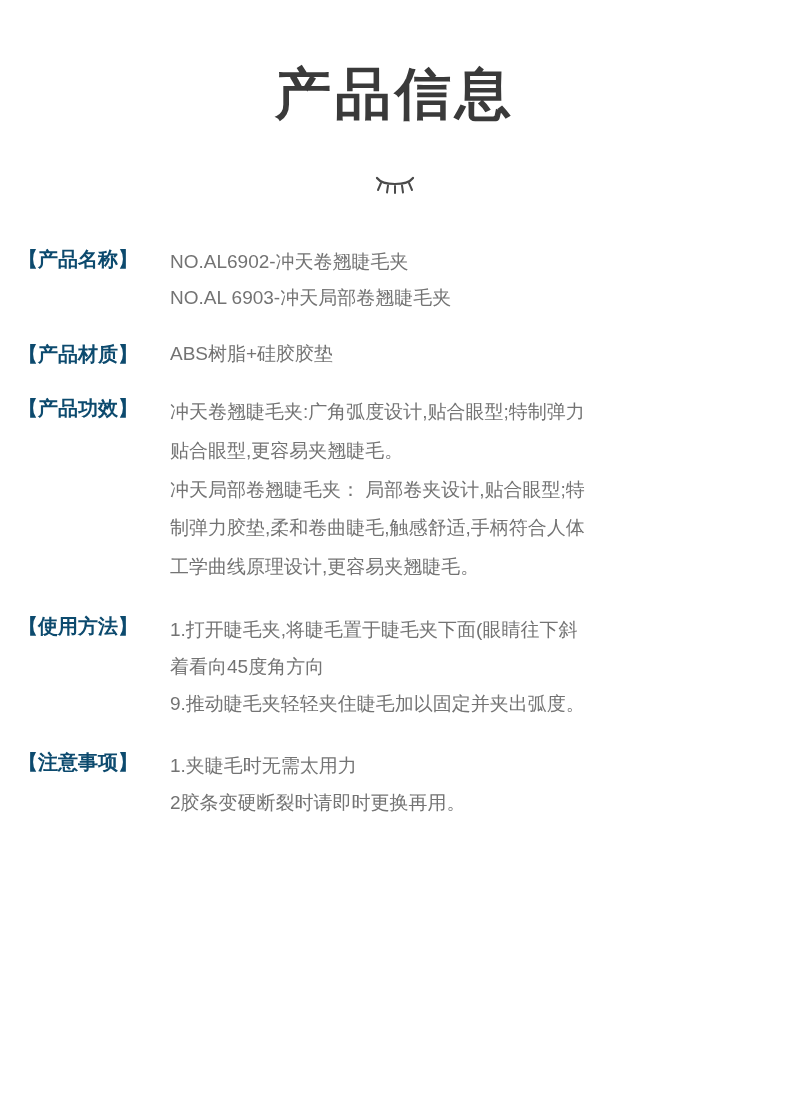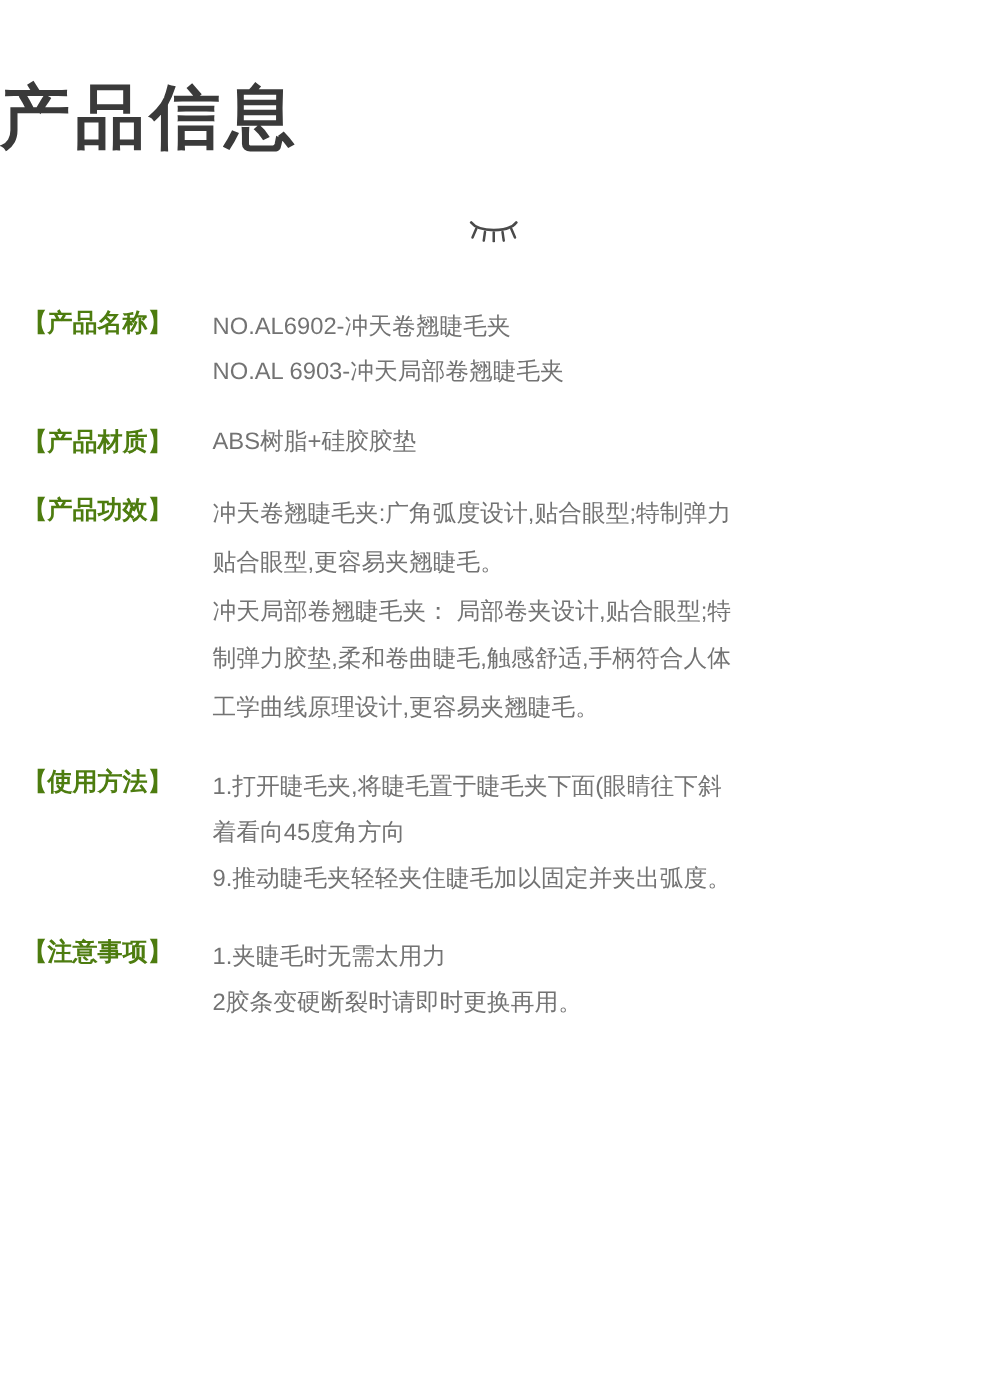--- a/index.html
+++ b/index.html
@@ -14,20 +14,21 @@
     color: #2b2b2b;
     overflow: hidden;
   }
   .page {
     position: relative;
     width: 790px;
     height: 1099px;
     box-sizing: border-box;
   }
   .title-block {
+    text-align: center;
     padding-top: 62px;
   }
   .page-title {
     font-size: 56px;
     font-weight: bold;
     letter-spacing: 4px;
     color: #3a3a3a;
     line-height: 1.15;
     margin: 0;
   }
@@ -45,21 +46,21 @@
   }
   .spec-row {
     display: flex;
     align-items: flex-start;
     margin-bottom: 24px;
   }
   .spec-label {
     flex: 0 0 152px;
     font-size: 20px;
     font-weight: bold;
-    color: #4d7c0f;
+    color: #0c4a6e;
     line-height: 1.5;
     white-space: nowrap;
     letter-spacing: 0px;
   }
   .spec-value {
     flex: 1 1 auto;
     font-size: 19px;
     color: #737373;
     line-height: 1.55;
   }

